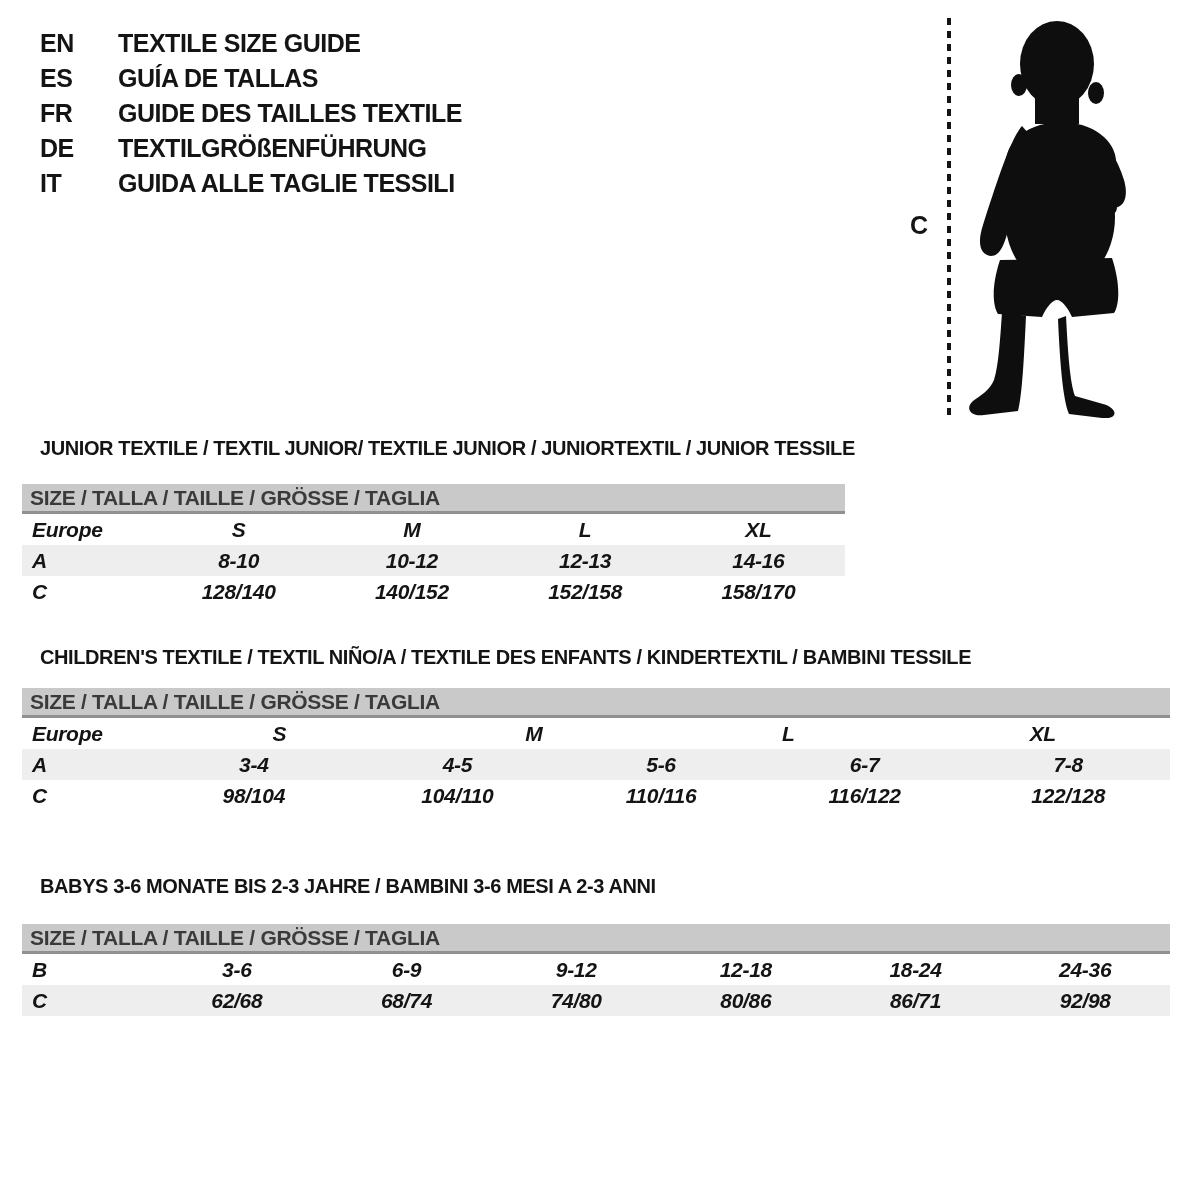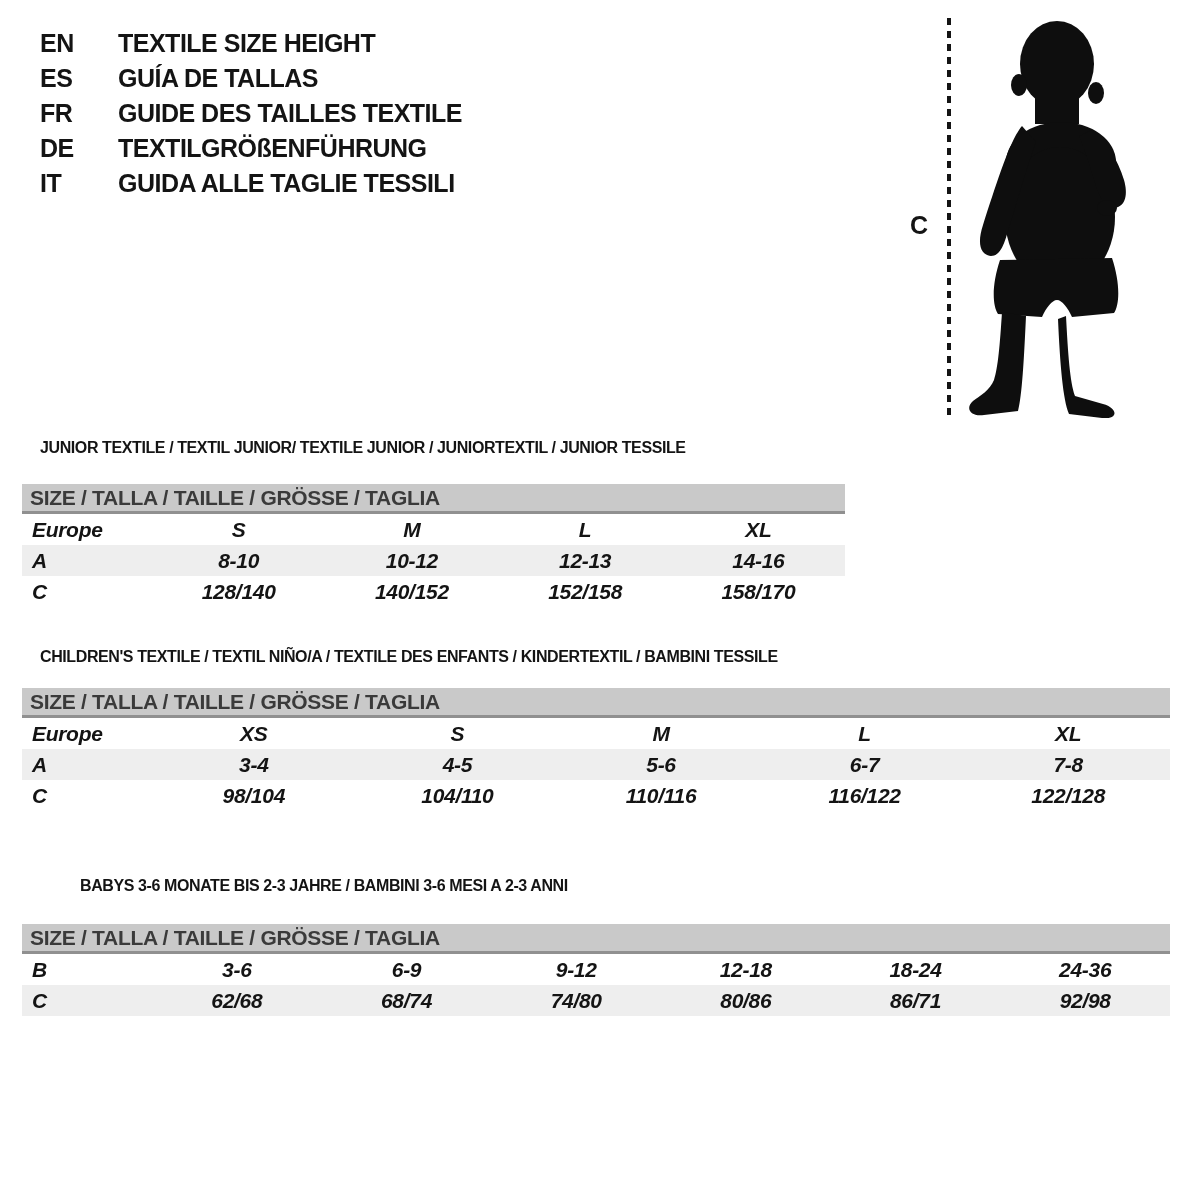--- a/index.html
+++ b/index.html
@@ -20,21 +20,21 @@
   .lang-row{display:flex;height:35px;line-height:35px;font-size:25px;letter-spacing:-0.5px;}
   .lang-code{width:78px;}
   
   .dash-line{
     position:absolute;left:947px;top:18px;width:4px;height:400px;
     background:repeating-linear-gradient(to bottom,var(--ink) 0 7px,transparent 7px 13px);
   }
   .c-label{position:absolute;left:910px;top:211px;font-size:25px;}
   .silhouette{position:absolute;left:964px;top:12px;}
   
-  .section-title{position:absolute;left:40px;font-size:16px;letter-spacing:-0.4px;line-height:30px;white-space:nowrap;}
+  .section-title{position:absolute;left:40px;font-size:20px;letter-spacing:-0.4px;line-height:30px;white-space:nowrap;}
   .tbl{position:absolute;left:22px;}
   .tbl-bar{
     height:27px;line-height:28px;background:var(--bar-bg);
     border-bottom:3px solid var(--bar-border);
     padding-left:8px;font-size:21px;letter-spacing:-0.3px;color:var(--bar-text);
   }
   .tbl-row{display:flex;height:31px;line-height:31px;font-size:21px;letter-spacing:-0.3px;font-style:italic;}
   .tbl-row.shaded{background:var(--shade);}
   .cell{display:block;}
   .cell.label{width:130px;padding-left:10px;box-sizing:border-box;text-align:left;}
@@ -44,21 +44,21 @@
   .footnote{height:39px;line-height:39px;font-size:20px;letter-spacing:-0.4px;white-space:nowrap;}
 </style>
 </head>
 <body>
 
 <div class="canvas">
 
   <div class="lang-list">
     <div class="lang-row">
       <span class="lang-code">EN</span>
-      <span class="lang-label">TEXTILE SIZE HEIGHT</span>
+      <span class="lang-label">TEXTILE SIZE GUIDE</span>
     </div>
     <div class="lang-row">
       <span class="lang-code">ES</span>
       <span class="lang-label">GUÍA DE TALLAS</span>
     </div>
     <div class="lang-row">
       <span class="lang-code">FR</span>
       <span class="lang-label">GUIDE DES TAILLES TEXTILE</span>
     </div>
     <div class="lang-row">
@@ -112,21 +112,20 @@
       <span class="cell val">152/158</span>
       <span class="cell val">158/170</span>
     </div>
   </div>
 
   <div class="section-title" style="top:642px;">CHILDREN'S TEXTILE / TEXTIL NIÑO/A / TEXTILE DES ENFANTS / KINDERTEXTIL / BAMBINI TESSILE</div>
   <div class="tbl" style="top:688px;width:1148px;">
     <div class="tbl-bar">SIZE / TALLA / TAILLE / GRÖSSE / TAGLIA</div>
     <div class="tbl-row">
       <span class="cell label">Europe</span>
-      <span class="cell val">XS</span>
       <span class="cell val">S</span>
       <span class="cell val">M</span>
       <span class="cell val">L</span>
       <span class="cell val">XL</span>
     </div>
     <div class="tbl-row shaded">
       <span class="cell label">A</span>
       <span class="cell val">3-4</span>
       <span class="cell val">4-5</span>
       <span class="cell val">5-6</span>
@@ -136,21 +135,21 @@
     <div class="tbl-row">
       <span class="cell label">C</span>
       <span class="cell val">98/104</span>
       <span class="cell val">104/110</span>
       <span class="cell val">110/116</span>
       <span class="cell val">116/122</span>
       <span class="cell val">122/128</span>
     </div>
   </div>
 
-  <div class="section-title" style="top:871px;margin-left:40px;">BABYS 3-6 MONATE BIS 2-3 JAHRE / BAMBINI 3-6 MESI A 2-3 ANNI</div>
+  <div class="section-title" style="top:871px;">BABYS 3-6 MONATE BIS 2-3 JAHRE / BAMBINI 3-6 MESI A 2-3 ANNI</div>
   <div class="tbl" style="top:924px;width:1148px;">
     <div class="tbl-bar">SIZE / TALLA / TAILLE / GRÖSSE / TAGLIA</div>
     <div class="tbl-row">
       <span class="cell label">B</span>
       <span class="cell val">3-6</span>
       <span class="cell val">6-9</span>
       <span class="cell val">9-12</span>
       <span class="cell val">12-18</span>
       <span class="cell val">18-24</span>
       <span class="cell val">24-36</span>

